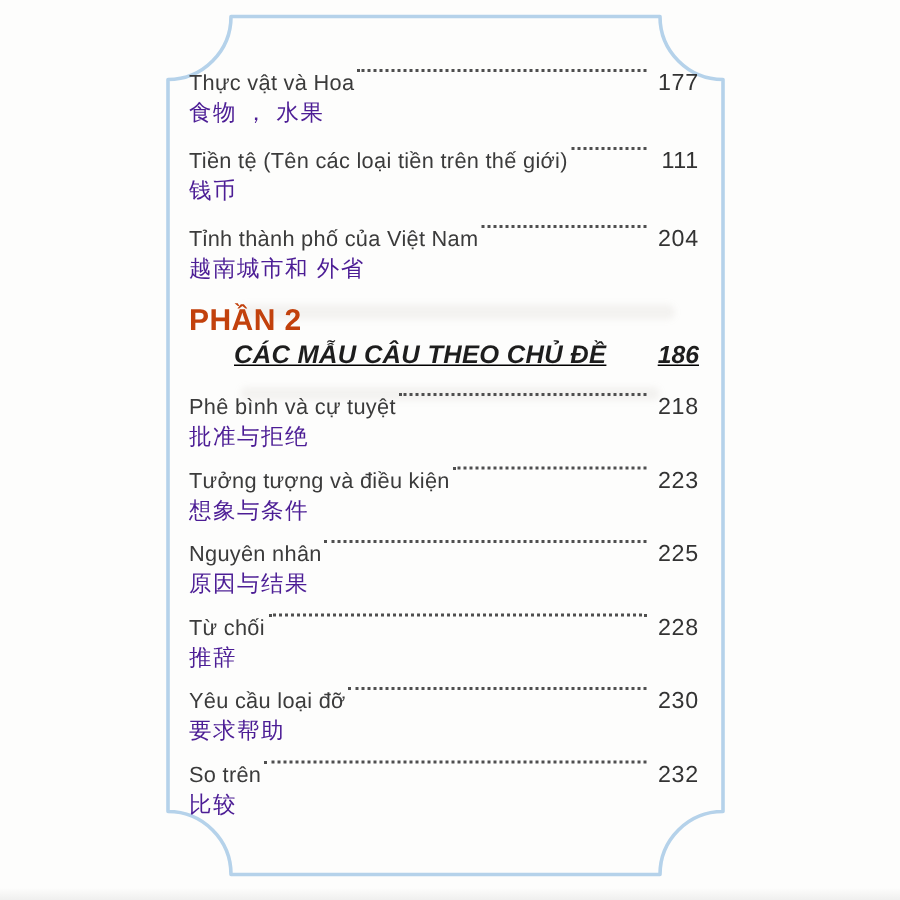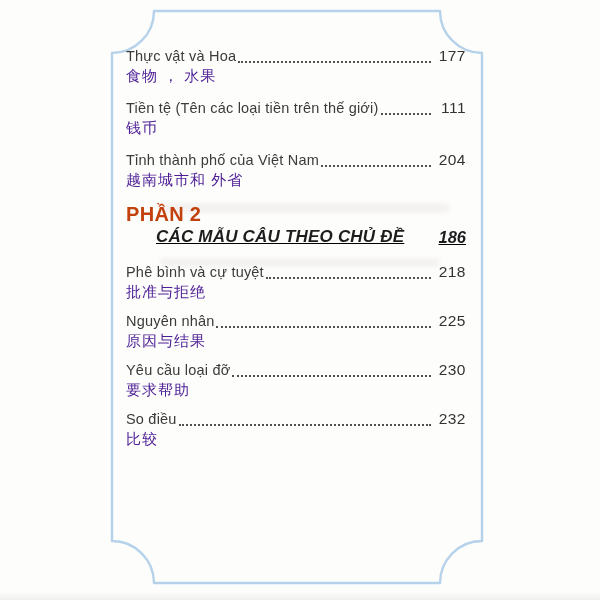--- a/index.html
+++ b/index.html
@@ -45,21 +45,21 @@
   .content {
     position: absolute;
     left: 126px;
     top: 46px;
     width: 340px;
   }
   .entry { margin-bottom: 12px; }
   .entry.tight { margin-bottom: 9px; }
   .row {
     display: flex;
-    align-items: flex-end;
+    align-items: flex-start;
   }
   .title {
     font-size: 14.5px;
     line-height: 20px;
     color: #3b3b3b;
     letter-spacing: 0.2px;
     white-space: nowrap;
   }
   .leader {
     flex: 1;
@@ -164,43 +164,59 @@
 
     <div class="entry tight">
       <div class="row">
         <span class="title">Phê bình và cự tuyệt</span>
         <span class="leader"></span>
         <span class="pagenum">218</span>
       </div>
       <div class="cn">批准与拒绝</div>
     </div>
 
+    <div class="entry tight">
+      <div class="row">
+        <span class="title">Tưởng tượng và điều kiện</span>
+        <span class="leader"></span>
+        <span class="pagenum">223</span>
+      </div>
+      <div class="cn">想象与条件</div>
+    </div>
 
     <div class="entry tight">
       <div class="row">
         <span class="title">Nguyên nhân</span>
         <span class="leader"></span>
         <span class="pagenum">225</span>
       </div>
       <div class="cn">原因与结果</div>
     </div>
 
+    <div class="entry tight">
+      <div class="row">
+        <span class="title">Từ chối</span>
+        <span class="leader"></span>
+        <span class="pagenum">228</span>
+      </div>
+      <div class="cn">推辞</div>
+    </div>
 
     <div class="entry tight">
       <div class="row">
         <span class="title">Yêu cầu loại đỡ</span>
         <span class="leader"></span>
         <span class="pagenum">230</span>
       </div>
       <div class="cn">要求帮助</div>
     </div>
 
     <div class="entry tight">
       <div class="row">
-        <span class="title">So điều</span>
+        <span class="title">So trên</span>
         <span class="leader"></span>
         <span class="pagenum">232</span>
       </div>
       <div class="cn">比较</div>
     </div>
 
   </div>
 
   <div class="scan-edge"></div>
 </div>

